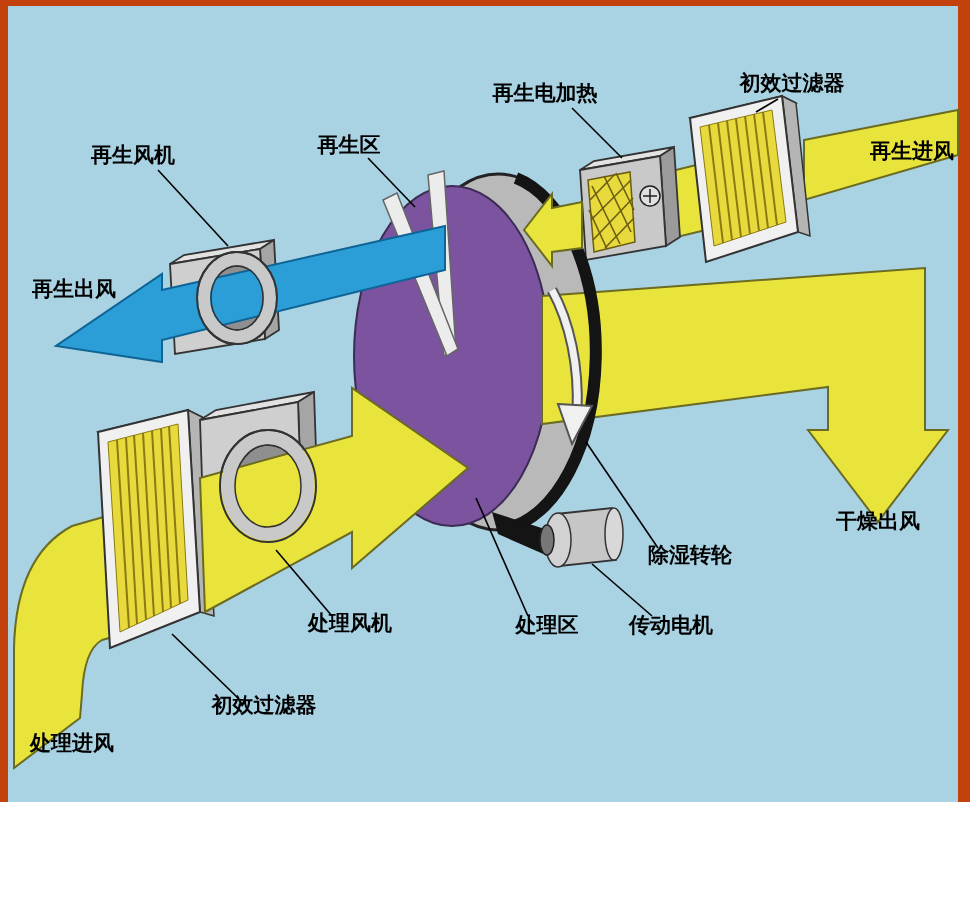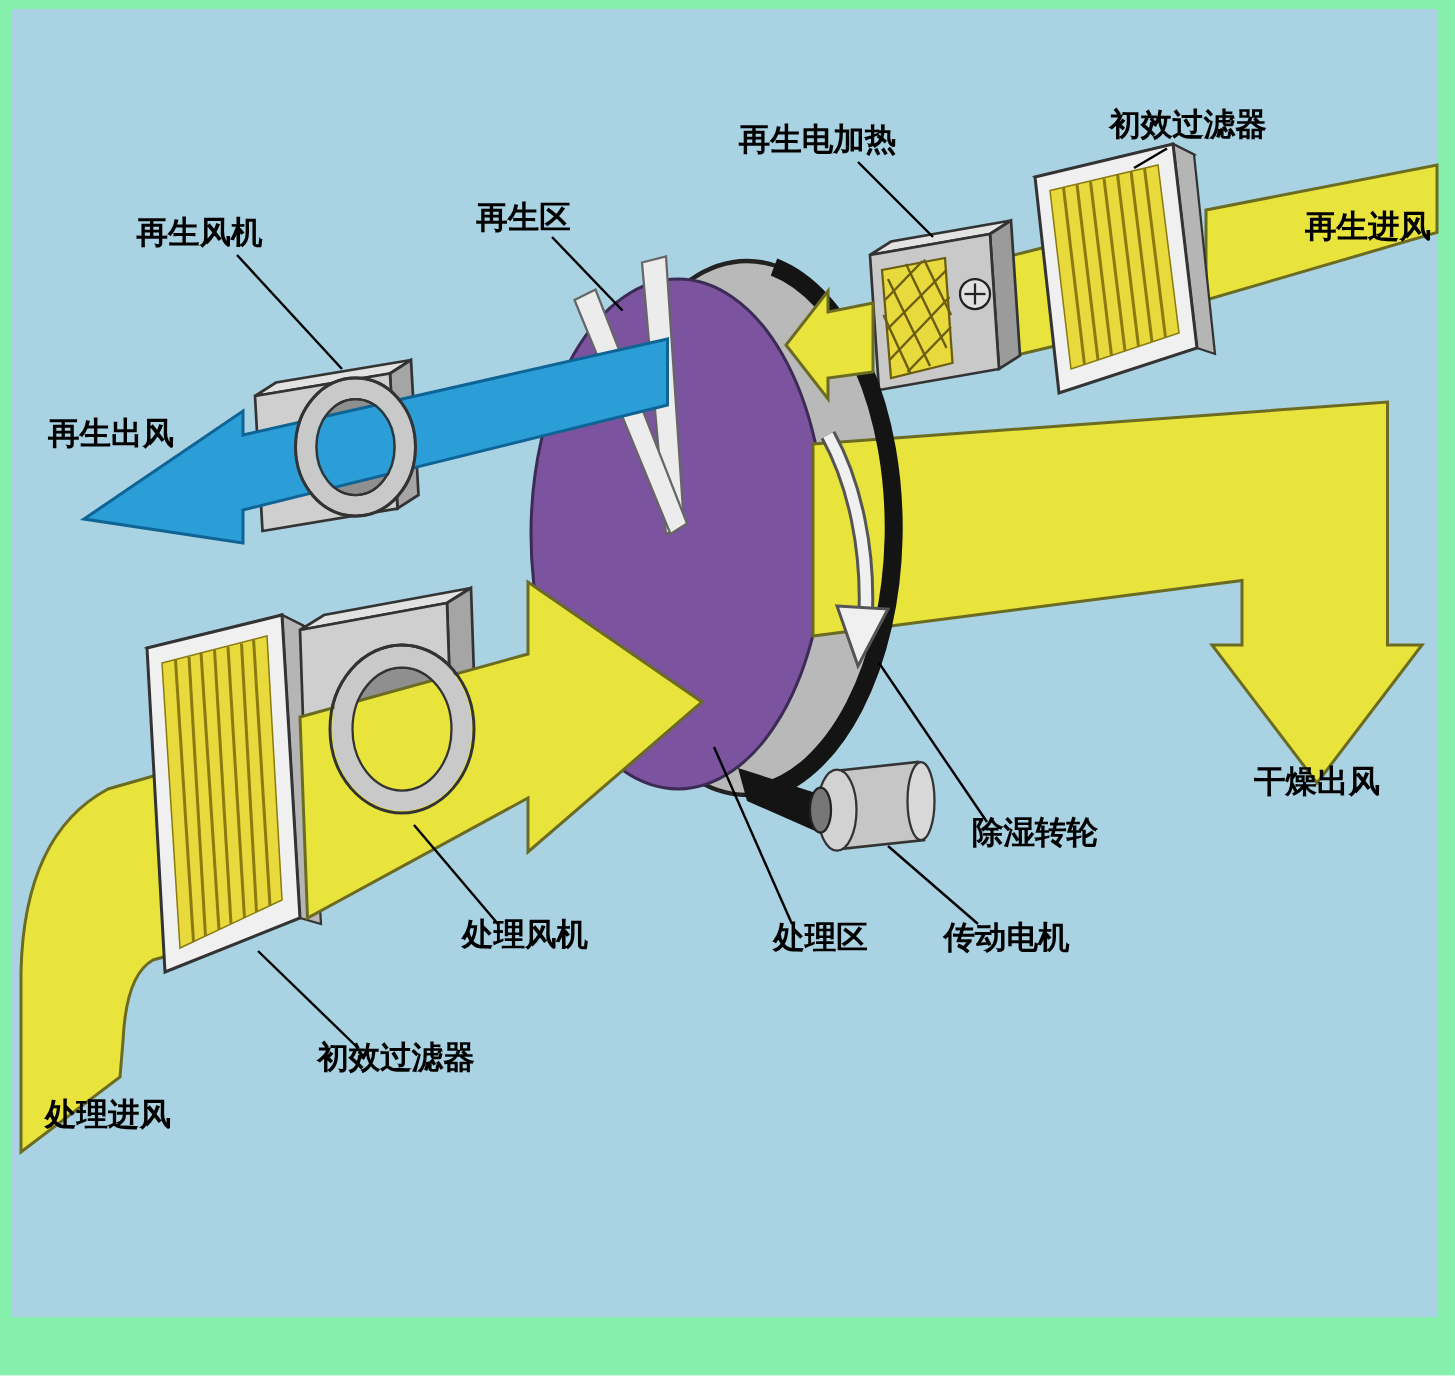--- a/index.html
+++ b/index.html
@@ -1,16 +1,16 @@
 <!DOCTYPE html>
 <html><head>
 <meta charset="utf-8">
 <style>
   html,body{margin:0;padding:0;background:#fff;}
-  .stage{width:970px;height:917px;position:relative;background:#86efac;}
+  .stage{width:970px;height:802px;position:relative;background:#c2410c;}
   svg{display:block;}
   .lbl{font-family:"DejaVu Sans",sans-serif;font-size:21px;font-weight:600;fill:#000;}
   .leader{stroke:#000;stroke-width:1.6;fill:none;}
   .yellowline{stroke:#6b6b22;stroke-width:2;}
   .frame{stroke:#333;}
 </style>
 </head>
 <body>
 
 <div class="stage">

